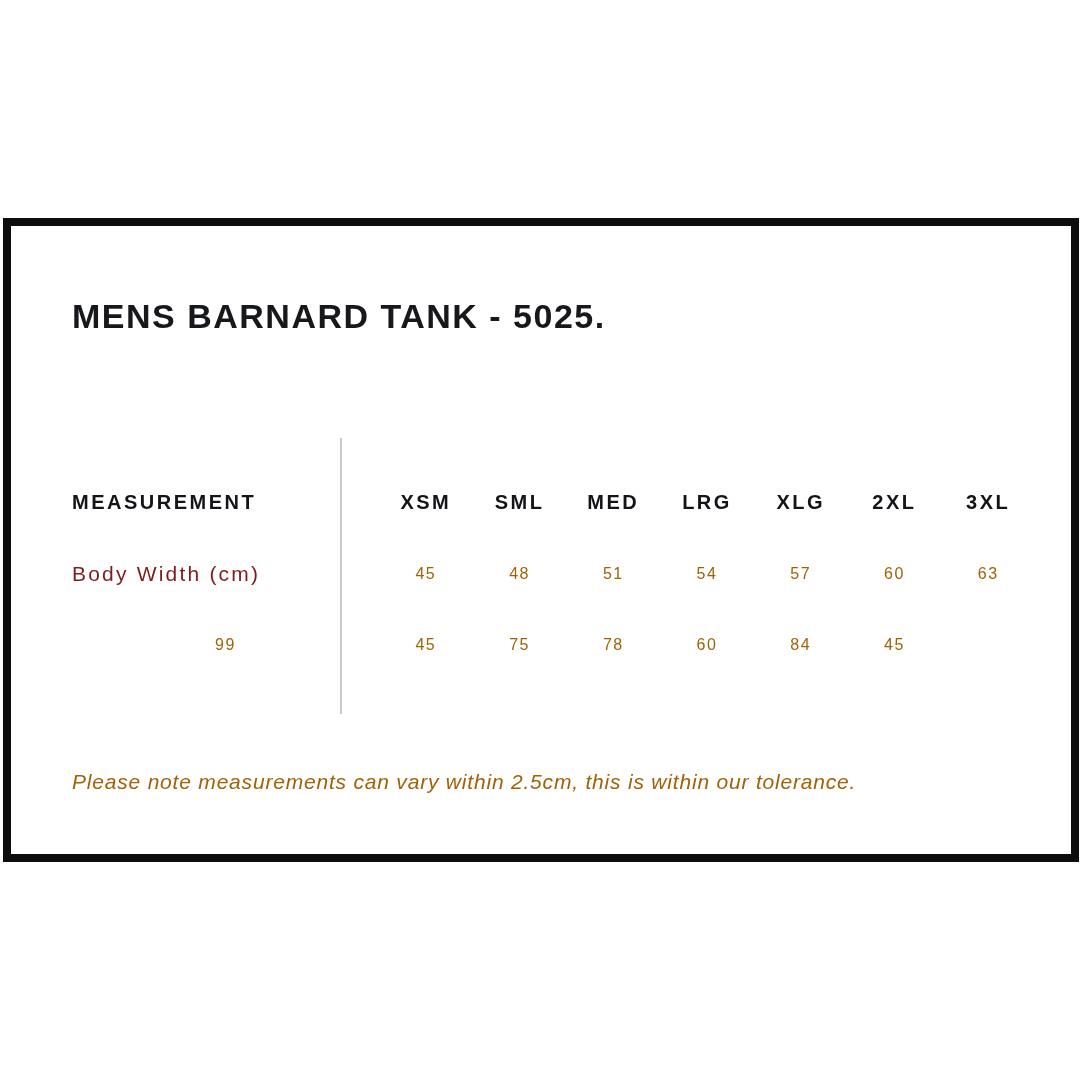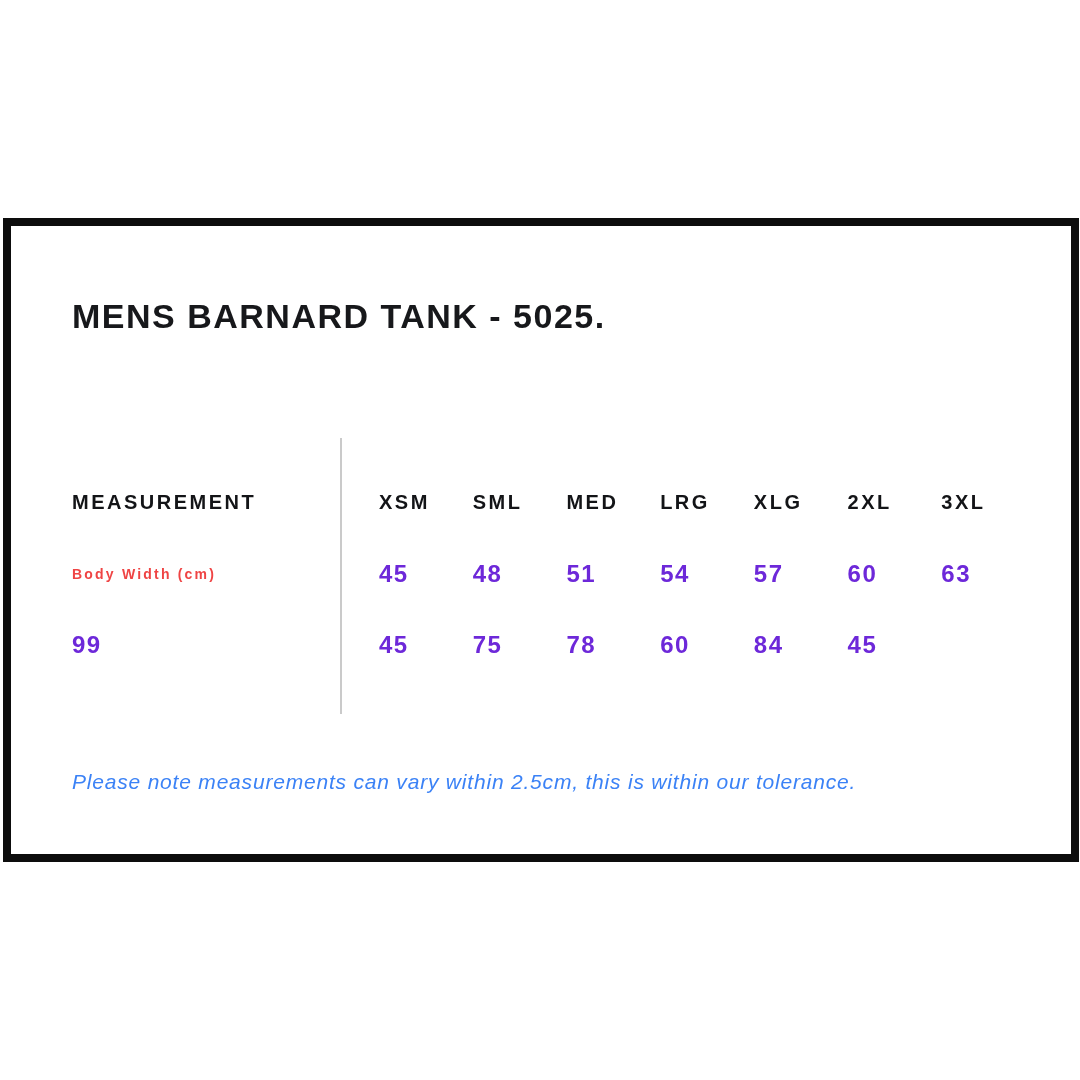--- a/index.html
+++ b/index.html
@@ -59,43 +59,43 @@
   .cell {
     white-space: nowrap;
   }
   .cell.head {
     font-size: 20px;
     font-weight: bold;
     letter-spacing: 2.5px;
     color: #131417;
   }
   .cell.size {
-    text-align: left;
+    text-align: center;
   }
   .cell.rowlabel {
-    font-size: 14px;
-    font-weight: bold;
+    font-size: 21px;
+    font-weight: normal;
     letter-spacing: 2.2px;
-    color: #ef4444;
+    color: #7f1d1d;
   }
   .cell.value {
-    font-size: 24px;
-    font-weight: bold;
+    font-size: 16px;
+    font-weight: normal;
     letter-spacing: 1.5px;
-    color: #6d28d9;
+    color: #a16207;
   }
   .note {
     position: absolute;
     left: 72px;
     top: 770px;
     margin: 0;
     font-size: 21px;
     font-style: italic;
     letter-spacing: 0.8px;
-    color: #3b82f6;
+    color: #a16207;
     white-space: nowrap;
   }
 </style>
 </head>
 <body>
 
 <div class="canvas">
 
   <div class="frame"></div>
 

